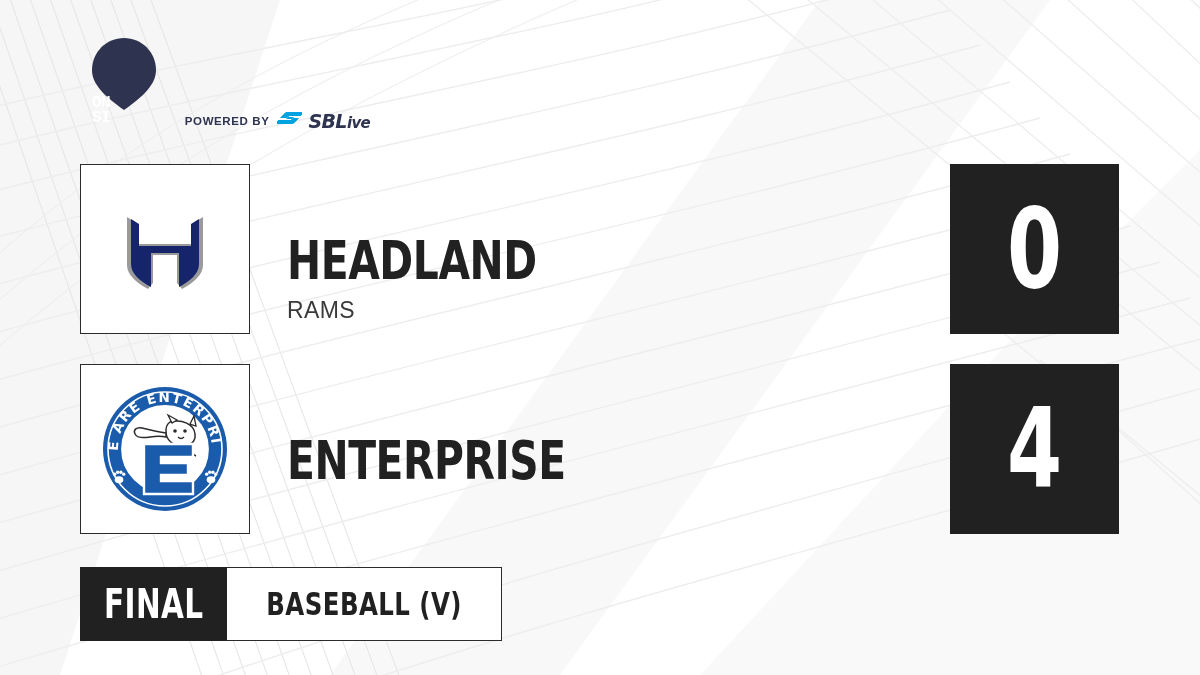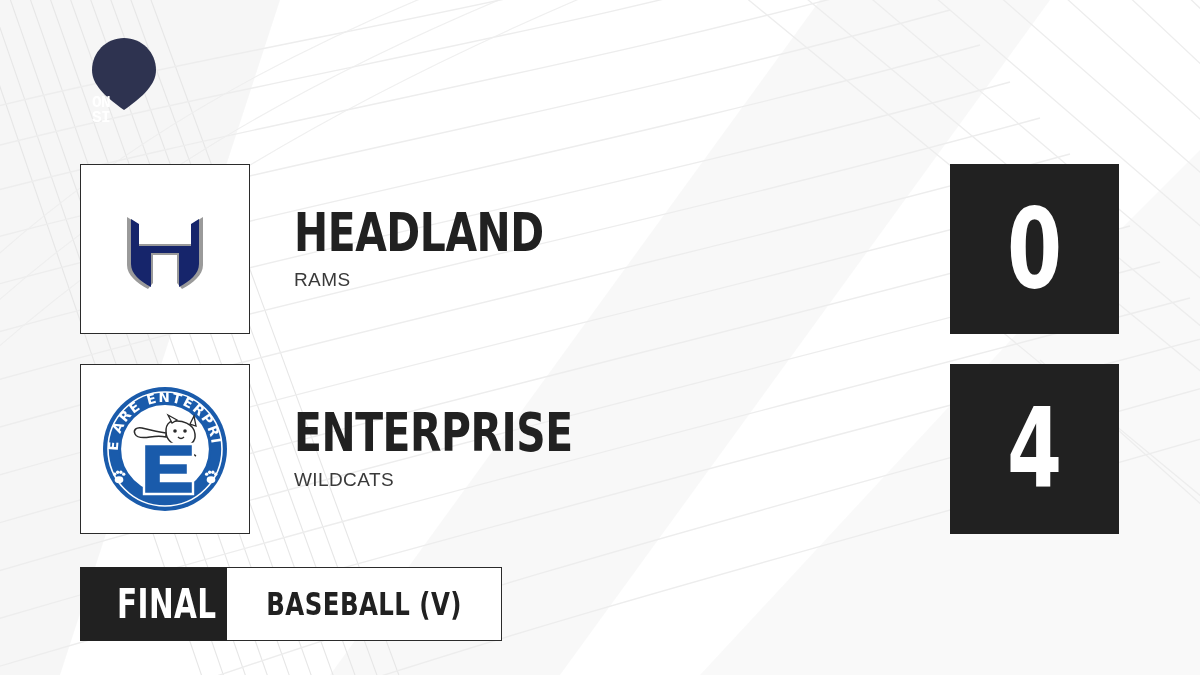--- a/index.html
+++ b/index.html
@@ -58,33 +58,33 @@
   
   .team-logo-box{
     position:absolute; z-index:5;
     width:170px; height:170px; left:80px;
     background:#ffffff; border:1px solid #2b2b2b;
     display:flex; align-items:center; justify-content:center;
   }
   .row1 .team-logo-box, .tlb1 { top:164px; }
   .tlb2 { top:364px; }
 
-  .team-text{ position:absolute; left:294px; z-index:5; }
+  .team-text{ position:absolute; left:287px; z-index:5;margin-top:28px; }
   .tt1 { top:205px; }
   .tt2 { top:405px; }
   .team-name{
     font-family:"DejaVu Sans Condensed","DejaVu Sans", sans-serif;
     font-weight:bold;
     font-size:54px; line-height:56px;
     color:#212121; letter-spacing:-0.5px;
     transform:scaleX(0.84); transform-origin:left center;
     white-space:nowrap;
   }
   .team-mascot{
-    font-size:19px; color:#3a3a3a; letter-spacing:0.4px;
+    font-size:23px; color:#3a3a3a; letter-spacing:0.4px;
     margin-top:8px; white-space:nowrap;
   }
 
   
   .score-box{
     position:absolute; left:950px; width:169px; height:170px;
     background:#212121; z-index:5;
     display:flex; align-items:center; justify-content:center;
   }
   .sb1 { top:164px; }
@@ -97,21 +97,21 @@
   }
 
   
   .status-bar{
     position:absolute; left:80px; top:567px; height:74px;
     display:flex; z-index:5;
   }
   .status-final{
     background:#212121; color:#ffffff;
     width:147px; height:74px;
-    display:flex; align-items:center; justify-content:flex-end;
+    display:flex; align-items:center; justify-content:center;
     font-family:"DejaVu Sans Condensed","DejaVu Sans", sans-serif;
     font-weight:bold; font-size:40px;
     letter-spacing:0.5px;
   }
   .status-final span{ transform:scaleX(0.82); display:block; }
   .status-sport{
     background:#ffffff; border:1px solid #2b2b2b; border-left:none;
     height:74px; padding:0 22px;
     display:flex; align-items:center;
     font-family:"DejaVu Sans Condensed","DejaVu Sans", sans-serif;
@@ -198,20 +198,28 @@
     <span class="logo-pin">
       <svg width="64" height="72" viewBox="0 0 64 72" xmlns="http://www.w3.org/2000/svg">
         <path d="M32 0 C14.3 0 0 14.3 0 32 C0 46 12 58 32 72 C52 58 64 46 64 32 C64 14.3 49.7 0 32 0 Z" fill="#2e3350"></path>
       </svg>
       <span class="pin-text">
         <span>ON</span><br>
         <span>SI</span>
       </span>
     </span>
   </div>
+  <div class="powered">
+    <span class="powered-by">POWERED BY</span>
+    <svg class="sbl-mark" width="26" height="20" viewBox="0 0 26 20" xmlns="http://www.w3.org/2000/svg">
+      <path d="M24 2 L8 2 L3 7 L16 7 L13 10 L0 10 L0 13 L16 13 L21 8 L9 8 L12 5 L24 5 Z" fill="#00a3e0"></path>
+      <path d="M25 1 L9 1 L4 6 L17 6 L14 9 L1 9 L1 12 L17 12 L22 7 L10 7 L13 4 L25 4 Z" fill="#00a3e0"></path>
+    </svg>
+    <span class="sbl-name"><span>SBL</span><span class="lo">ive</span></span>
+  </div>
 </div>
 
 <div class="team-logo-box tlb1">
   <svg width="120" height="120" viewBox="0 0 120 120" xmlns="http://www.w3.org/2000/svg">
 
     <path d="M22 28 L30 33 L30 55 L90 55 L90 33 L98 28 L98 76 C98 86 88 94 77 100 L72 94 L72 66 L48 66 L48 94 L43 100 C32 94 22 86 22 76 Z" fill="#9a9a9a"></path>
 
     <path d="M26 30 L34 35 L34 57 L86 57 L86 35 L94 30 L94 75 C94 85 85 92 74 98 L74 64 L46 64 L46 98 C35 92 26 85 26 75 Z" fill="#16256b"></path>
   </svg>
 </div>
@@ -268,21 +276,20 @@
       <path d="M85 60 C88 66 92 70 96 72" stroke="#2b2b2b" stroke-width="1.5" fill="none"></path>
     </g>
 
     <g>
       <path d="M44 60 L93 60 L93 73 L61 73 L61 79 L88 79 L88 91 L61 91 L61 97 L93 97 L93 110 L44 110 Z" fill="#1a5bab" stroke="#ffffff" stroke-width="2.4"></path>
     </g>
   </svg>
 </div>
 <div class="team-text tt2">
   <div class="team-name">ENTERPRISE</div>
-  <div class="team-mascot">WILDCATS</div>
 </div>
 <div class="score-box sb2">
   <span class="score-val">4</span>
 </div>
 
 <div class="status-bar">
   <div class="status-final">
     <span>FINAL</span>
   </div>
   <div class="status-sport">

